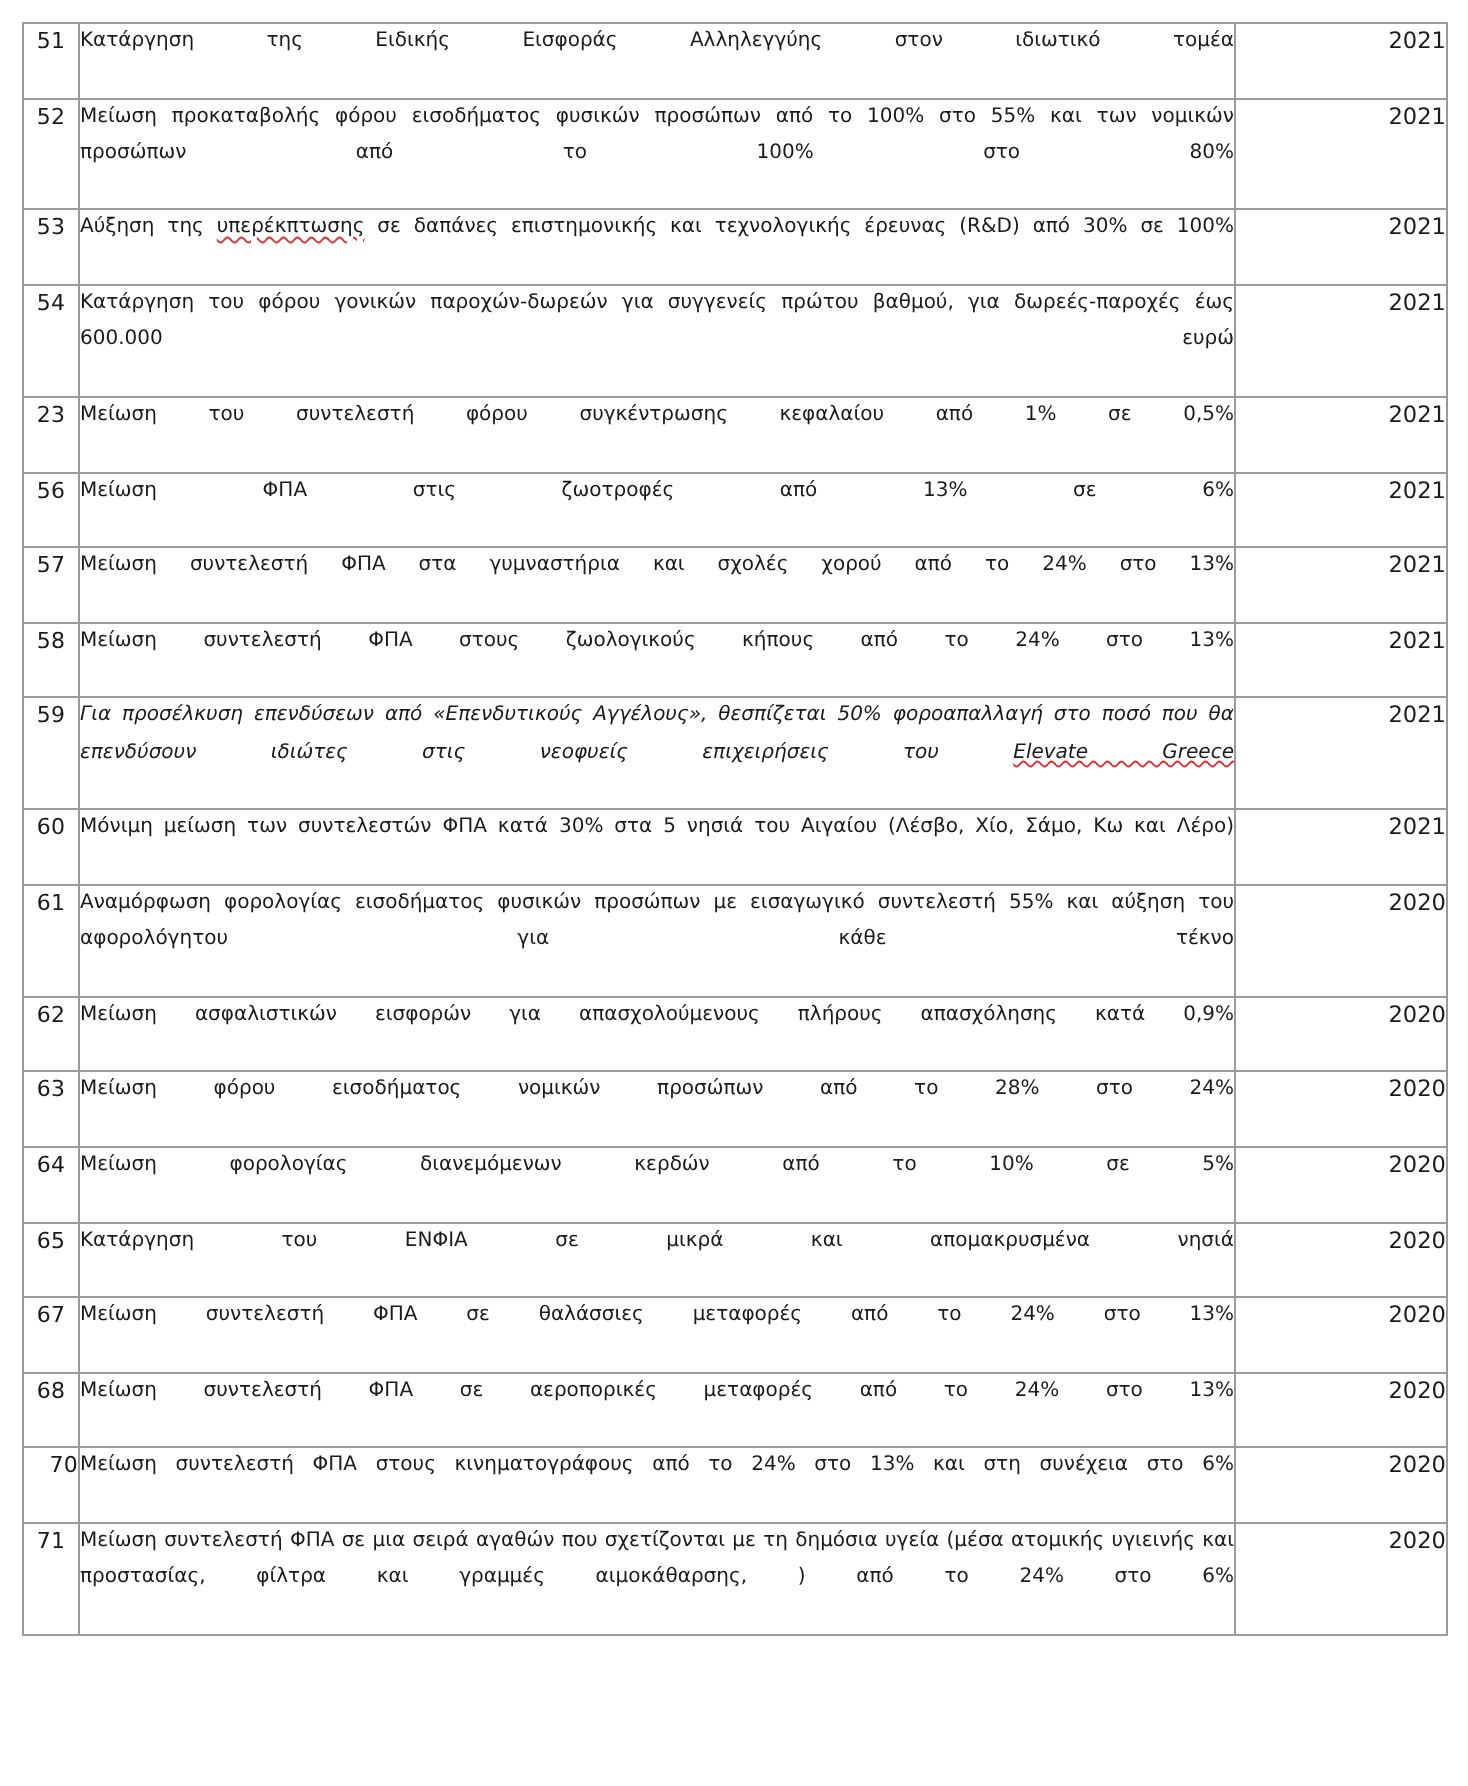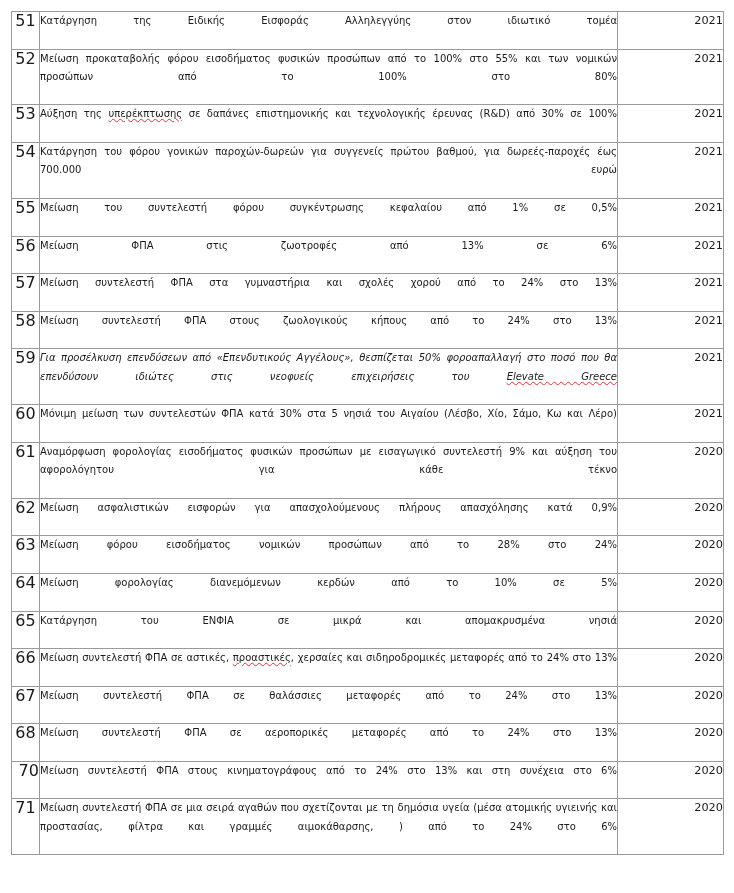--- a/index.html
+++ b/index.html
@@ -38,21 +38,21 @@
     background: #ffffff;
   }
 
   
   col.col-num   { width: 28px; }
   col.col-text  { width: 578px; }
   col.col-year  { width: 106px; }
 
   td.cell-num {
     text-align: center;
-    font-size: 16px;
+    font-size: 11px;
     line-height: 18.3px;
     color: #1a1a1a;
     padding: 1px 3px 1px 0;
     letter-spacing: 0.1px;
   }
 
   td.cell-text {
     text-align: justify;
     text-justify: inter-word;
     font-size: 10px;
@@ -118,26 +118,26 @@
         <tr>
           <td class="cell-num" style="height: 36.6px;">53</td>
           <td class="cell-text" style="height: 36.6px;">
             <span class="txt">Αύξηση της <span class="sp">υπερέκπτωσης</span> σε δαπάνες επιστημονικής και τεχνολογικής έρευνας (R&amp;D) από 30% σε 100%</span>
           </td>
           <td class="cell-year" style="height: 36.6px;">2021</td>
         </tr>
         <tr>
           <td class="cell-num" style="height: 36.6px;">54</td>
           <td class="cell-text" style="height: 36.6px;">
-            <span class="txt">Κατάργηση του φόρου γονικών παροχών-δωρεών για συγγενείς πρώτου βαθμού, για δωρεές-παροχές έως 700.000 ευρώ</span>
-          </td>
-          <td class="cell-year" style="height: 36.6px;">2021</td>
-        </tr>
-        <tr>
-          <td class="cell-num" style="height: 18.3px;">55</td>
+            <span class="txt">Κατάργηση του φόρου γονικών παροχών-δωρεών για συγγενείς πρώτου βαθμού, για δωρεές-παροχές έως 600.000 ευρώ</span>
+          </td>
+          <td class="cell-year" style="height: 36.6px;">2021</td>
+        </tr>
+        <tr>
+          <td class="cell-num" style="height: 18.3px;">23</td>
           <td class="cell-text" style="height: 18.3px;">
             <span class="txt">Μείωση του συντελεστή φόρου συγκέντρωσης κεφαλαίου από 1% σε 0,5%</span>
           </td>
           <td class="cell-year" style="height: 18.3px;">2021</td>
         </tr>
         <tr>
           <td class="cell-num" style="height: 18.3px; margin-left: 12px;">56</td>
           <td class="cell-text" style="height: 18.3px;">
             <span class="txt">Μείωση ΦΠΑ στις ζωοτροφές από 13% σε 6%</span>
           </td>
@@ -167,21 +167,21 @@
         <tr>
           <td class="cell-num" style="height: 36.6px;">60</td>
           <td class="cell-text" style="height: 36.6px;">
             <span class="txt">Μόνιμη μείωση των συντελεστών ΦΠΑ κατά 30% στα 5 νησιά του Αιγαίου (Λέσβο, Χίο, Σάμο, Κω και Λέρο)</span>
           </td>
           <td class="cell-year" style="height: 36.6px;">2021</td>
         </tr>
         <tr>
           <td class="cell-num" style="height: 36.6px;">61</td>
           <td class="cell-text" style="height: 36.6px;">
-            <span class="txt">Αναμόρφωση φορολογίας εισοδήματος φυσικών προσώπων με εισαγωγικό συντελεστή 9% και αύξηση του αφορολόγητου για κάθε τέκνο</span>
+            <span class="txt">Αναμόρφωση φορολογίας εισοδήματος φυσικών προσώπων με εισαγωγικό συντελεστή 55% και αύξηση του αφορολόγητου για κάθε τέκνο</span>
           </td>
           <td class="cell-year" style="height: 36.6px;">2020</td>
         </tr>
         <tr>
           <td class="cell-num" style="height: 18.3px;">62</td>
           <td class="cell-text" style="height: 18.3px;">
             <span class="txt">Μείωση ασφαλιστικών εισφορών για απασχολούμενους πλήρους απασχόλησης κατά 0,9%</span>
           </td>
           <td class="cell-year" style="height: 18.3px;">2020</td>
         </tr>
@@ -198,27 +198,20 @@
             <span class="txt">Μείωση φορολογίας διανεμόμενων κερδών από το 10% σε 5%</span>
           </td>
           <td class="cell-year" style="height: 18.3px;">2020</td>
         </tr>
         <tr>
           <td class="cell-num" style="height: 18.3px;">65</td>
           <td class="cell-text" style="height: 18.3px;">
             <span class="txt">Κατάργηση του ΕΝΦΙΑ σε μικρά και απομακρυσμένα νησιά</span>
           </td>
           <td class="cell-year" style="height: 18.3px;">2020</td>
-        </tr>
-        <tr>
-          <td class="cell-num" style="height: 36.6px;">66</td>
-          <td class="cell-text" style="height: 36.6px;">
-            <span class="txt">Μείωση συντελεστή ΦΠΑ σε αστικές, <span class="sp">προαστικές</span>, χερσαίες και σιδηροδρομικές μεταφορές από το 24% στο 13%</span>
-          </td>
-          <td class="cell-year" style="height: 36.6px;">2020</td>
         </tr>
         <tr>
           <td class="cell-num" style="height: 18.3px;">67</td>
           <td class="cell-text" style="height: 18.3px;">
             <span class="txt">Μείωση συντελεστή ΦΠΑ σε θαλάσσιες μεταφορές από το 24% στο 13%</span>
           </td>
           <td class="cell-year" style="height: 18.3px;">2020</td>
         </tr>
         <tr>
           <td class="cell-num" style="height: 18.3px;">68</td>

